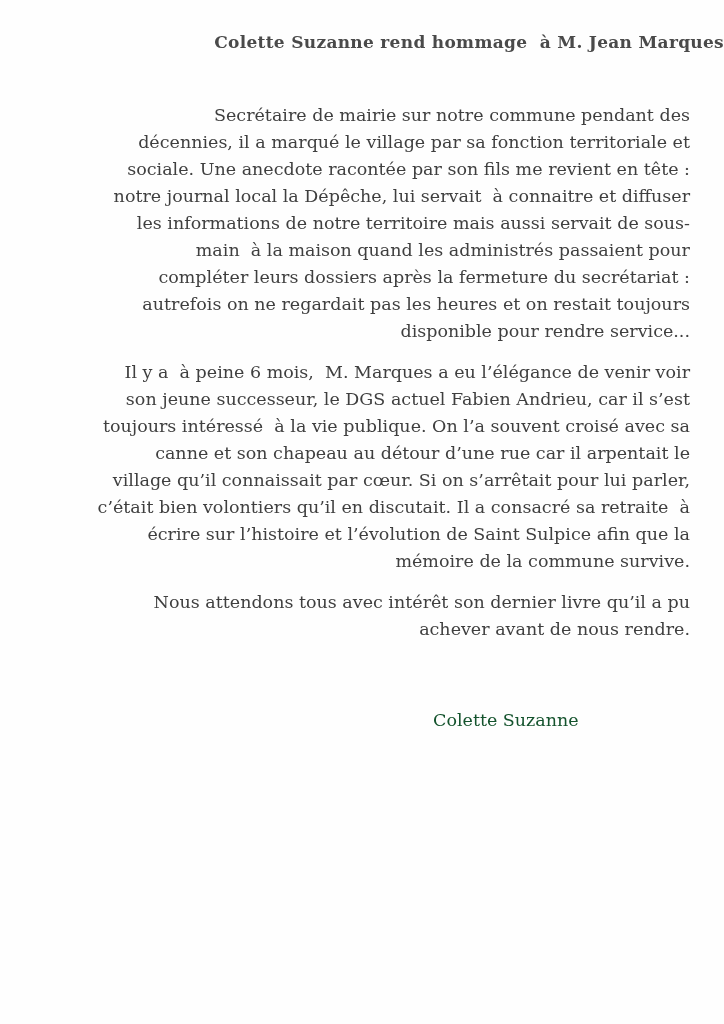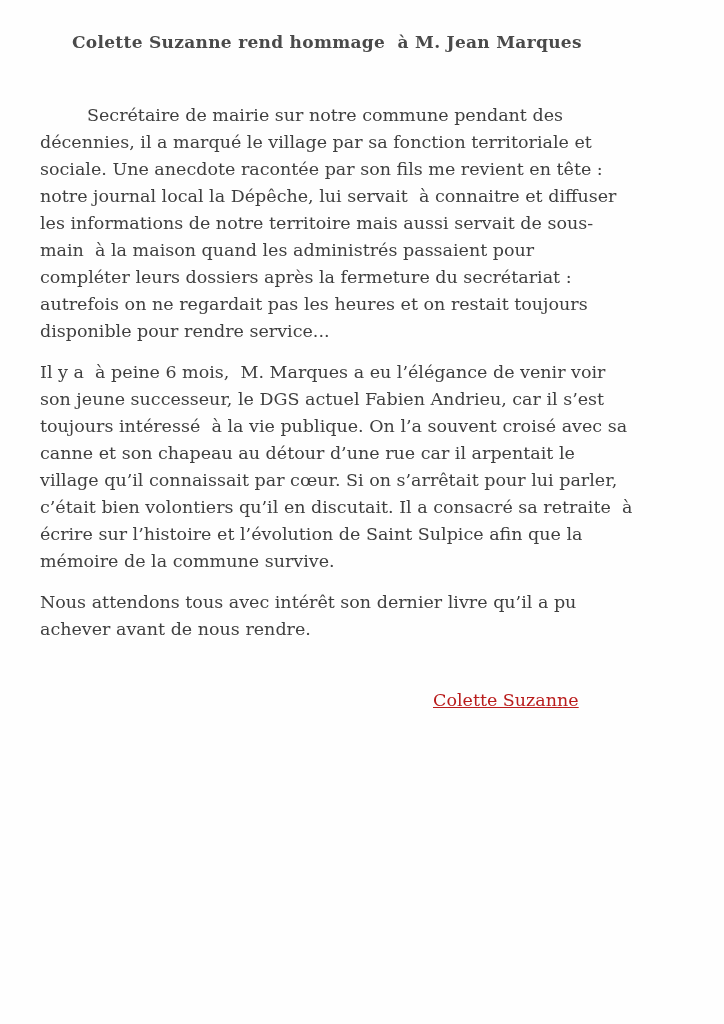--- a/index.html
+++ b/index.html
@@ -12,47 +12,47 @@
     width: 724px;
     height: 1024px;
     background: #fefefe;
     overflow: hidden;
     font-family: "DejaVu Serif", "Liberation Serif", serif;
     color: #414141;
   }
   .title {
     margin: 32px 0 0 0;
     padding-left: 72px;
-    text-align: left;
+    text-align: right;
     font-size: 17px;
     font-weight: bold;
     letter-spacing: 0.3px;
     color: #4a4a4a;
     white-space: pre;
   }
   .letter-body {
     margin: 50px 34px 0 40px;
     font-size: 17.5px;
     line-height: 27px;
     color: #3f3f3f;
   }
   .para {
     margin: 0 0 14px 0;
     white-space: pre;
+    text-align: right;
   }
   .para.first-indent {
     text-indent: 47px;
   }
   .signature {
-    margin-top: 44px;
+    margin-top: 64px;
     margin-left: 393px;
     font-size: 17.5px;
-    color: #b91c1c;
+    color: #14532d;
     white-space: pre;
-    text-decoration: underline;
   }
 </style>
 </head>
 <body>
 
 <div class="page">
   <h1 class="title">Colette Suzanne rend hommage  à M. Jean Marques</h1>
 
   <div class="letter-body">
     <p class="para first-indent">Secrétaire de mairie sur notre commune pendant des

